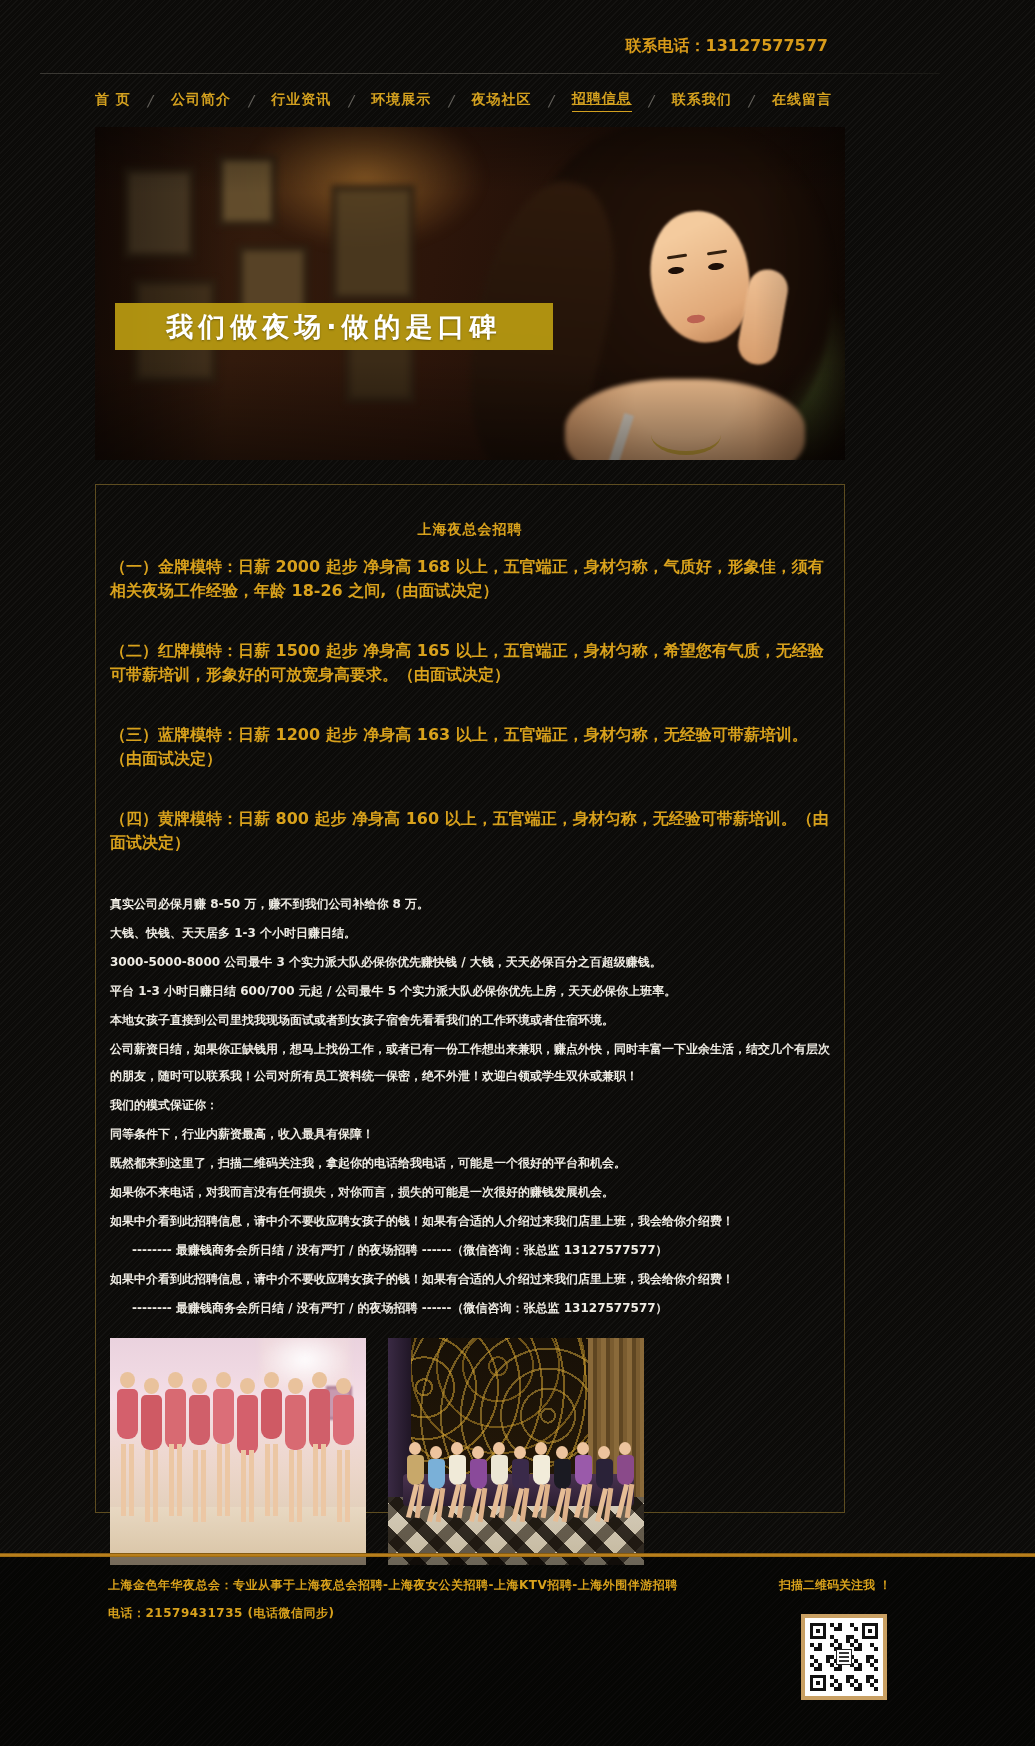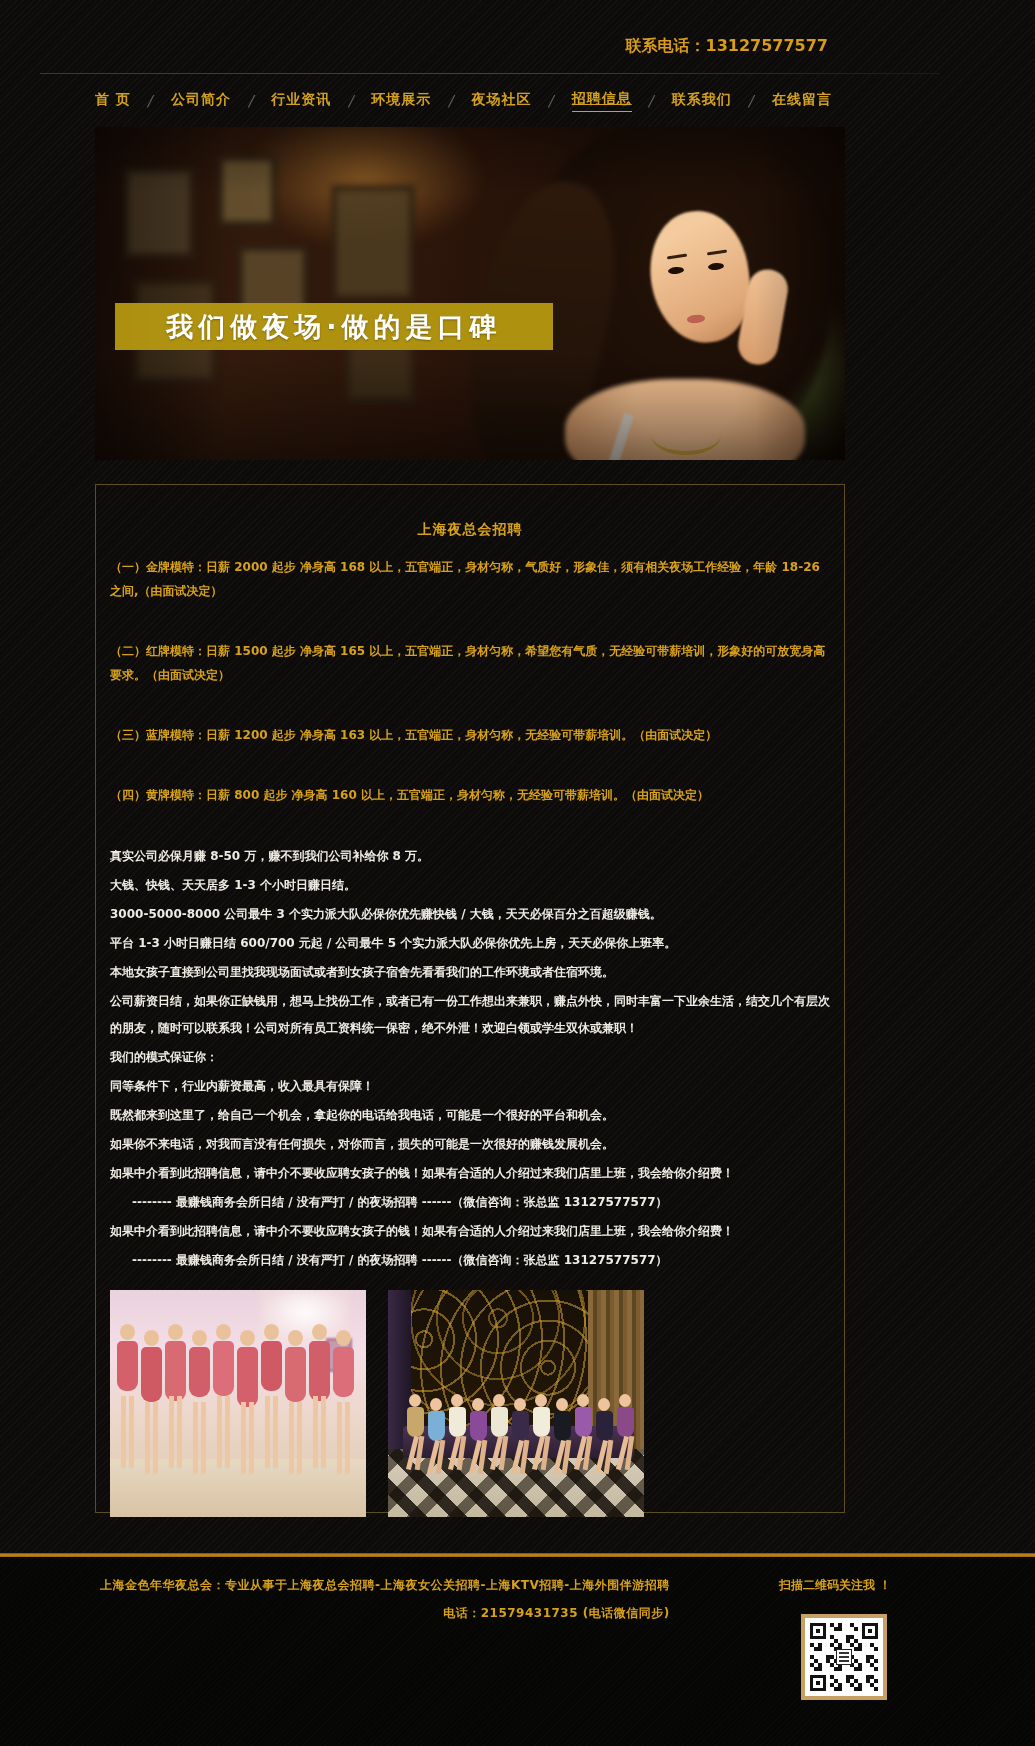--- a/index.html
+++ b/index.html
@@ -73,21 +73,21 @@
   }
   .ribbon span { color:#fff; font-size: 27px; font-weight: bold; letter-spacing: 5px; text-shadow: 0 1px 2px rgba(0,0,0,0.35); }
   
   .content-box {
     position: absolute; left: 95px; top: 484px; width: 750px; height: 1029px;
     border: 1px solid #5e4d20;
     padding: 36px 14px 0 14px;
   }
   .content-title { text-align:center; color:#d8a11c; font-size:14px; font-weight:bold; margin-bottom:16px; letter-spacing:1px; }
   .para { font-weight: bold; }
-  .para.gold { color:#d8a11c; font-size:12px; line-height:24px; margin-bottom:36px; letter-spacing:0; }
+  .para.gold { color:#d8a11c; font-size:16px; line-height:24px; margin-bottom:36px; letter-spacing:0; }
   .para.white { color:#efece4; font-size:12px; line-height:27px; margin-bottom:2px; }
   .para.indent { padding-left:22px; }
   .photos { display:flex; gap:22px; margin-top:16px; }
   .photo { width:256px; height:227px; position:relative; overflow:hidden; }
   
   .photo1 { background: linear-gradient(180deg,#ead2de 0%,#f4dee6 28%,#ecd6ca 58%,#e2cfba 78%,#d9c5aa 100%); }
   .photo1 .chand { position:absolute; left:150px; top:-8px; width:90px; height:60px; background: radial-gradient(ellipse at center, rgba(255,255,255,0.95), rgba(255,240,220,0.2) 70%); filter: blur(3px); }
   .photo1 .wallframe { position:absolute; right:14px; top:48px; width:26px; height:34px; background:#c89ab0; border:3px solid #b08098; filter: blur(1px); }
   .photo1 .floor { position:absolute; left:0; bottom:0; width:100%; height:58px; background: linear-gradient(180deg,#e8d8c2,#d8c3a4); }
   .girl1 { position:absolute; width:24px; }
@@ -117,21 +117,21 @@
   .girl2 { position:absolute; width:20px; }
   .girl2 .head { position:absolute; left:3px; top:0; width:12px; height:13px; background:#edc49e; border-radius:50%; }
   .girl2 .hair { position:absolute; left:0; top:-3px; width:18px; height:22px; background:#1e1210; border-radius:8px 8px 10px 10px; z-index:-1; }
   .girl2 .body { position:absolute; left:1px; top:13px; width:17px; height:30px; border-radius:4px 4px 8px 8px; }
   .girl2 .legs { position:absolute; left:4px; top:42px; width:5px; height:34px; background:#e6bd96; transform: rotate(14deg); }
   .girl2 .legs2 { position:absolute; left:11px; top:42px; width:5px; height:34px; background:#deb28a; transform: rotate(8deg); }
   
   .footer-bar { position:absolute; left:0; top:1553px; width:1035px; height:4px;
     background: linear-gradient(180deg,#6b4a10,#c88a20 45%,#96660f); }
   .footer { position:absolute; left:0; top:1557px; width:1035px; height:189px; background: rgba(0,0,0,0.45); }
-  .footer-left { position:absolute; left:100px; top:20px;text-align:right; }
+  .footer-left { position:absolute; left:108px; top:20px; }
   .footer-left .fl { color:#d8a11c; font-size:12px; font-weight:bold; margin-bottom:11px; letter-spacing:0.5px; }
   .footer-right { position:absolute; left:730px; top:20px; width:210px; text-align:center; }
   .qr-caption { color:#d8a11c; font-size:12px; font-weight:bold; margin-bottom:20px; }
   .qr { display:inline-block; width:86px; height:86px; background:#fff; border:4px solid #c9a063; padding:5px; margin-left:18px; }
   .qr-grid { position:relative; width:68px; height:68px; background:#fff; }
   .qr-cell { position:absolute; width:4px; height:4px; background:#111; }
   .qr-finder { position:absolute; width:16px; height:16px; border:3px solid #111; background:#fff; }
   .qr-finder::after { content:""; position:absolute; left:3px; top:3px; width:4px; height:4px; background:#111; }
   .qr-center { position:absolute; left:26px; top:26px; width:16px; height:16px; background:#fff; border:1px solid #222; }
   .qr-center i { display:block; height:2px; background:#333; margin:2px 2px 0 2px; }
@@ -198,21 +198,21 @@
         <div class="para gold">（三）蓝牌模特：日薪 1200 起步 净身高 163 以上，五官端正，身材匀称，无经验可带薪培训。（由面试决定）</div>
         <div class="para gold">（四）黄牌模特：日薪 800 起步 净身高 160 以上，五官端正，身材匀称，无经验可带薪培训。（由面试决定）</div>
         <div class="para white">真实公司必保月赚 8-50 万，赚不到我们公司补给你 8 万。</div>
         <div class="para white">大钱、快钱、天天居多 1-3 个小时日赚日结。</div>
         <div class="para white">3000-5000-8000 公司最牛 3 个实力派大队必保你优先赚快钱 / 大钱，天天必保百分之百超级赚钱。</div>
         <div class="para white">平台 1-3 小时日赚日结 600/700 元起 / 公司最牛 5 个实力派大队必保你优先上房，天天必保你上班率。</div>
         <div class="para white">本地女孩子直接到公司里找我现场面试或者到女孩子宿舍先看看我们的工作环境或者住宿环境。</div>
         <div class="para white">公司薪资日结，如果你正缺钱用，想马上找份工作，或者已有一份工作想出来兼职，赚点外快，同时丰富一下业余生活，结交几个有层次的朋友，随时可以联系我！公司对所有员工资料统一保密，绝不外泄！欢迎白领或学生双休或兼职！</div>
         <div class="para white"> 我们的模式保证你：</div>
         <div class="para white">同等条件下，行业内薪资最高，收入最具有保障！</div>
-        <div class="para white">既然都来到这里了，给自己一个机会，拿起你的电话给我电话，可能是一个很好的平台和机会。</div>
+        <div class="para white">既然都来到这里了，扫描二维码关注我，拿起你的电话给我电话，可能是一个很好的平台和机会。</div>
         <div class="para white">如果你不来电话，对我而言没有任何损失，对你而言，损失的可能是一次很好的赚钱发展机会。</div>
         <div class="para white">如果中介看到此招聘信息，请中介不要收应聘女孩子的钱！如果有合适的人介绍过来我们店里上班，我会给你介绍费！</div>
         <div class="para white indent">-------- 最赚钱商务会所日结 / 没有严打 / 的夜场招聘 ------（微信咨询：张总监 13127577577）</div>
         <div class="para white">如果中介看到此招聘信息，请中介不要收应聘女孩子的钱！如果有合适的人介绍过来我们店里上班，我会给你介绍费！</div>
         <div class="para white indent">-------- 最赚钱商务会所日结 / 没有严打 / 的夜场招聘 ------（微信咨询：张总监 13127577577）</div>
       </div>
     <div class="photos">
       <div class="photo photo1">
         <div class="chand"></div>
         <div class="wallframe"></div>

